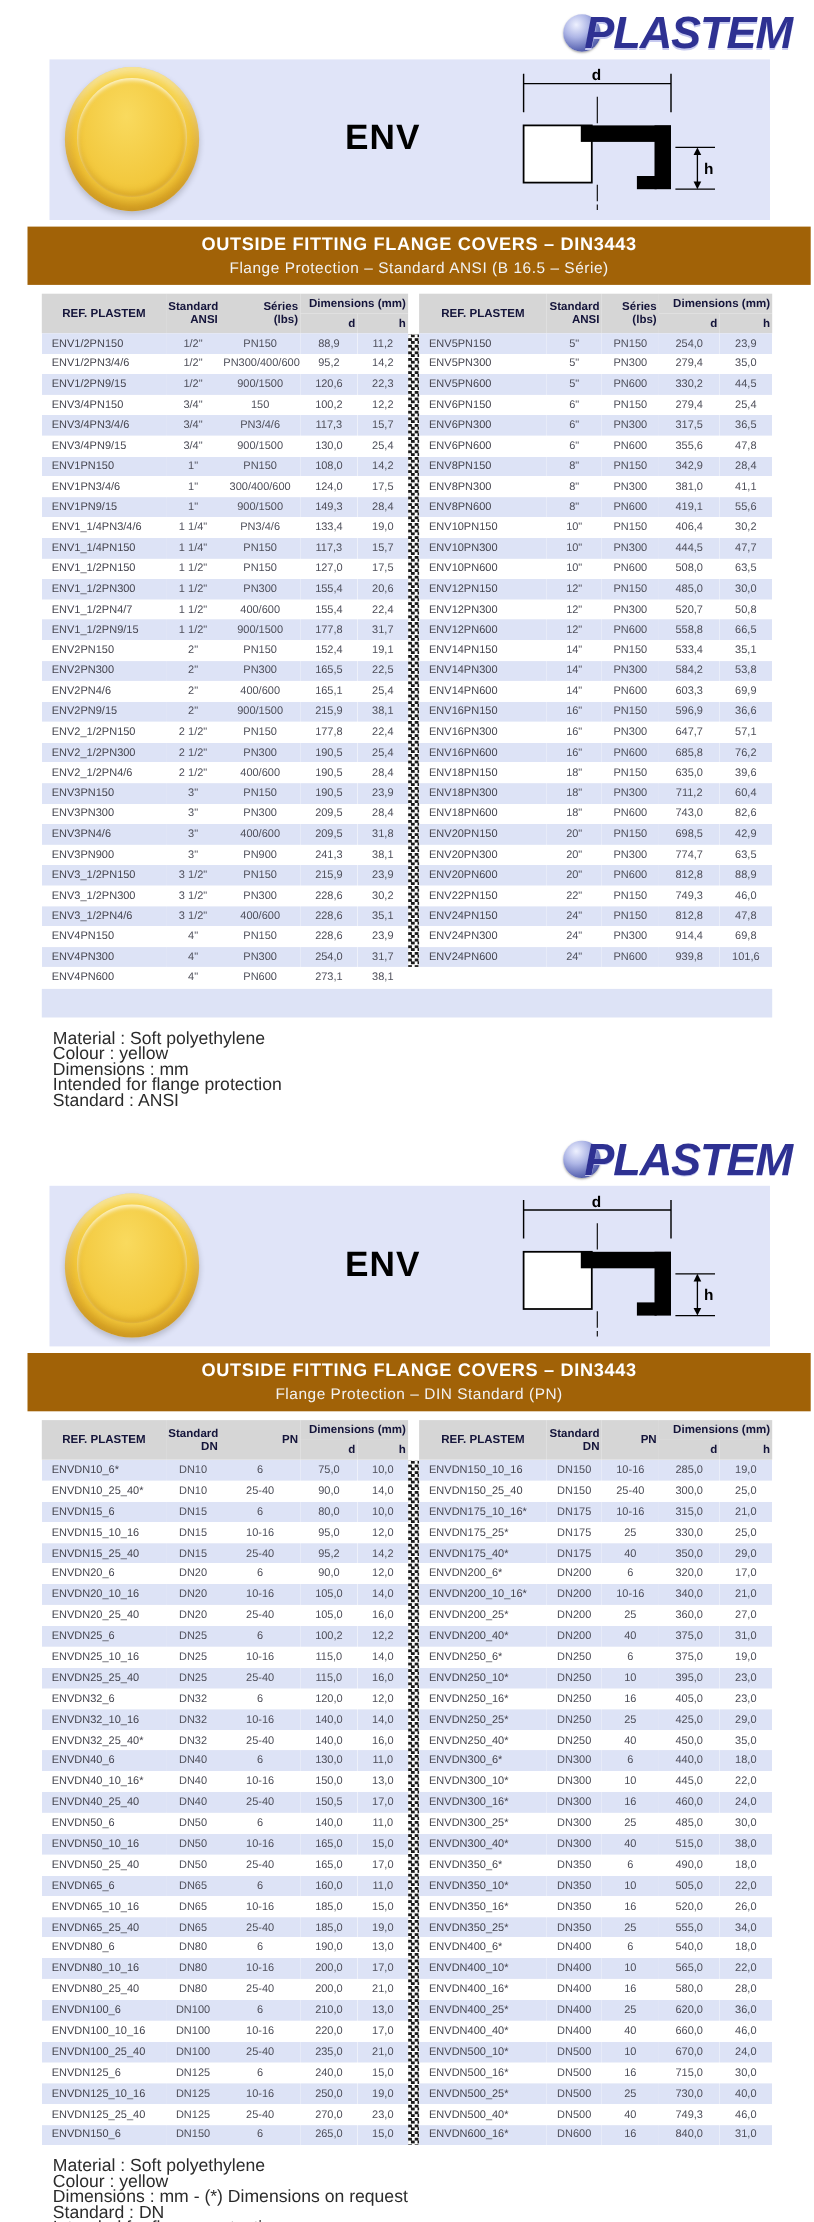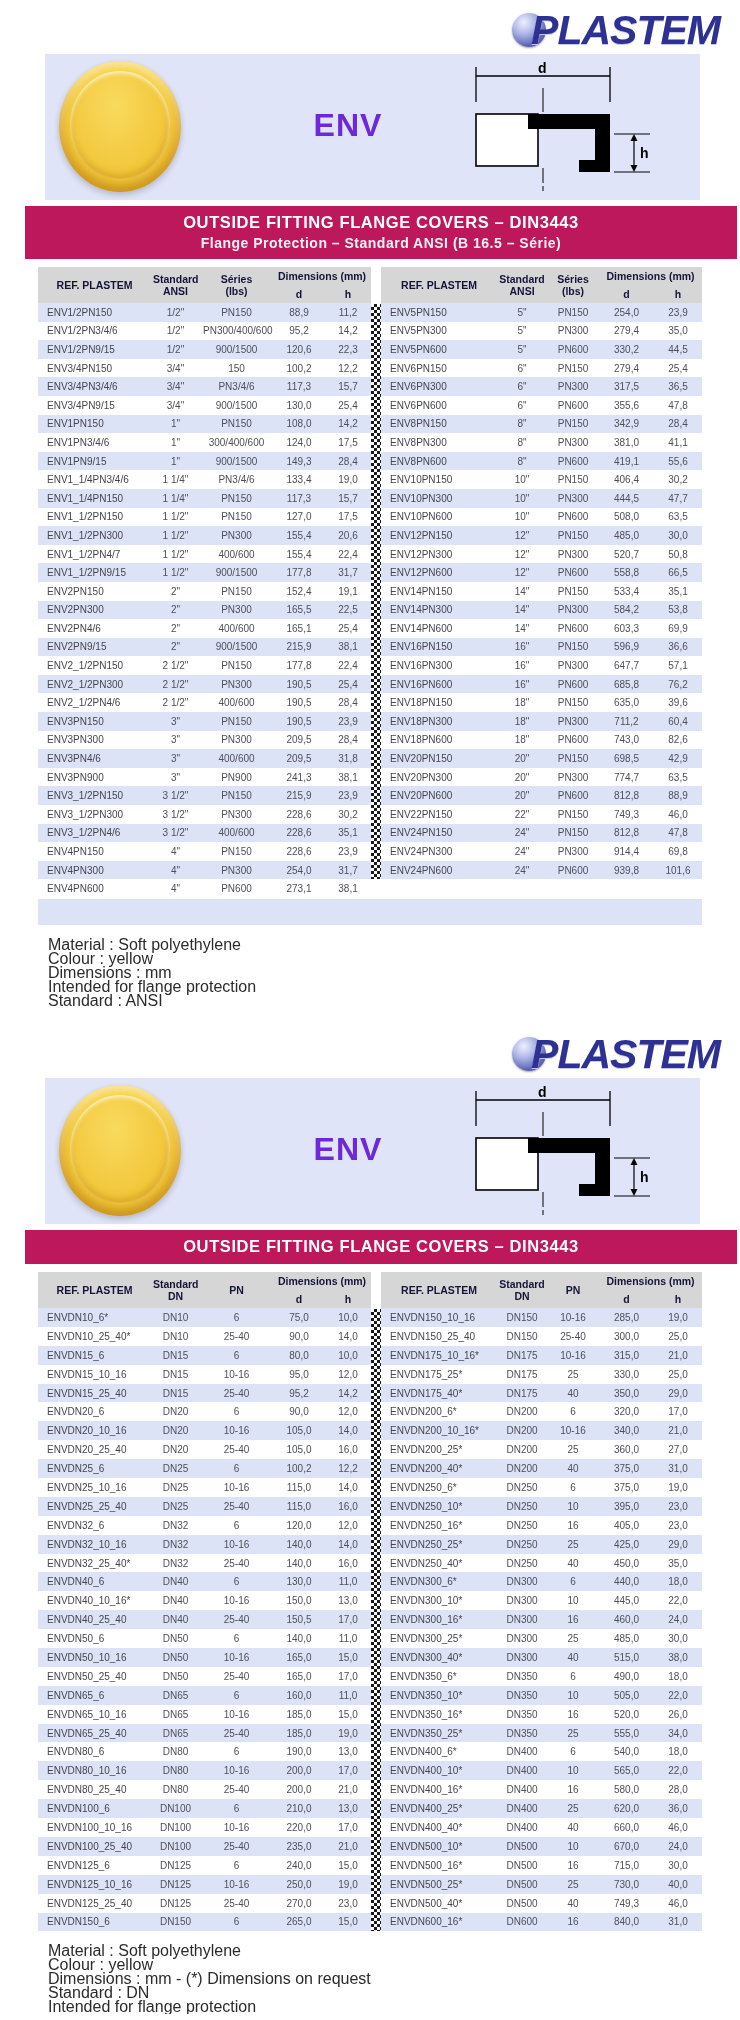--- a/index.html
+++ b/index.html
@@ -18,34 +18,34 @@
   
   .banner{position:relative;height:146px;margin:4px 40px 0 45px;background:#e0e4f8;}
   .cap{position:absolute;left:14px;top:7px;width:122px;height:131px;}
   .cap-outer{position:absolute;inset:0;border-radius:50%;
     background:radial-gradient(ellipse at 50% 40%, #f6d044 52%, #efba2b 74%, #da9b15 90%, #c9830b 100%);
     box-shadow:inset 0 -7px 12px rgba(150,90,0,.45), inset 0 5px 9px rgba(255,255,230,.65), 0 3px 6px rgba(0,0,0,.20);}
   .cap-inner{position:absolute;left:9%;top:8%;width:82%;height:82%;border-radius:50%;
     background:radial-gradient(ellipse at 45% 32%, #f9da5e 0%, #f2c73b 65%, #e6ae23 100%);
     box-shadow:inset 0 2px 4px rgba(255,255,240,.85), inset 0 -4px 7px rgba(180,120,10,.4);}
   .env-label{position:absolute;left:41%;top:50%;transform:translateY(-55%);
-    font-size:32px;font-weight:bold;letter-spacing:1px;color:#6d28d9;}
+    font-size:32px;font-weight:bold;letter-spacing:1px;color:#000000;}
   .diagram{position:absolute;right:26px;top:8px;}
 
   
-  .titlebar{margin:6px 3px 0 25px;background:#be185d;color:#fff;text-align:center;
+  .titlebar{margin:6px 3px 0 25px;background:#a16207;color:#fff;text-align:center;
     padding:7px 4px 8px 4px;}
   .titlebar .t1{font-size:16.5px;font-weight:bold;letter-spacing:.6px;}
-  .titlebar .t2{font-size:14px;font-weight:bold;letter-spacing:.5px;margin-top:3px;color:#f2f2f2;}
+  .titlebar .t2{font-size:14px;font-weight:normal;letter-spacing:.5px;margin-top:3px;color:#f2f2f2;}
 
   
   .tables-wrap{margin:8px 0 0 38px;width:664px;}
   .tables-row{display:flex;align-items:flex-start;}
   table{border-collapse:collapse;table-layout:fixed;}
-  th{background:#d6d6d6;color:#14143a;font-size:10.5px;font-weight:bold;height:18px;padding:0 2px;}
+  th{background:#d6d6d6;color:#14143a;font-size:10.5px;font-weight:bold;height:18px;padding:0 2px;text-align:right;}
   th.th-ref{width:112px;text-align:center;margin-top:44px;}
   td{font-size:10px;color:#4e4f5a;text-align:center;padding:0 3px;white-space:nowrap;overflow:hidden;}
   td:first-child{text-align:left;padding-left:9px;color:#45454f;}
   tbody tr:nth-child(odd) td{background:#dde3f6;}
   .s1 td{height:18.6px;} .s2 td{height:18.9px;}
   .t-left{width:333px;} .t-right{width:321px;}
   .t-left col.c-ref{width:113px;} .t-left col.c2{width:49px;} .t-left col.c3{width:73px;}
   .t-left col.c-d{width:52px;} .t-left col.c-h{width:46px;}
   .t-right col.c-ref{width:116px;} .t-right col.c2{width:50px;} .t-right col.c3{width:52px;}
   .t-right col.c-d{width:55px;} .t-right col.c-h{width:48px;}
@@ -644,20 +644,21 @@
           <line x1="172" y1="76" x2="172" y2="106" stroke="#000" stroke-width="1.2"></line>
           <polygon points="172,72 168.5,79 175.5,79" fill="#000"></polygon>
           <polygon points="172,110 168.5,103 175.5,103" fill="#000"></polygon>
           <text x="178" y="96">h</text>
         </svg>
       </div>
     </div>
 
     <div class="titlebar">
       <div class="t1">OUTSIDE FITTING FLANGE COVERS – DIN3443</div>
+      <div class="t2">Flange Protection – DIN Standard (PN)</div>
     </div>
 
     <div class="tables-wrap">
       <div class="tables-row">
         <table class="t-left">
           <colgroup>
               <col class="c-ref">
               <col class="c2">
               <col class="c3">
               <col class="c-d">

